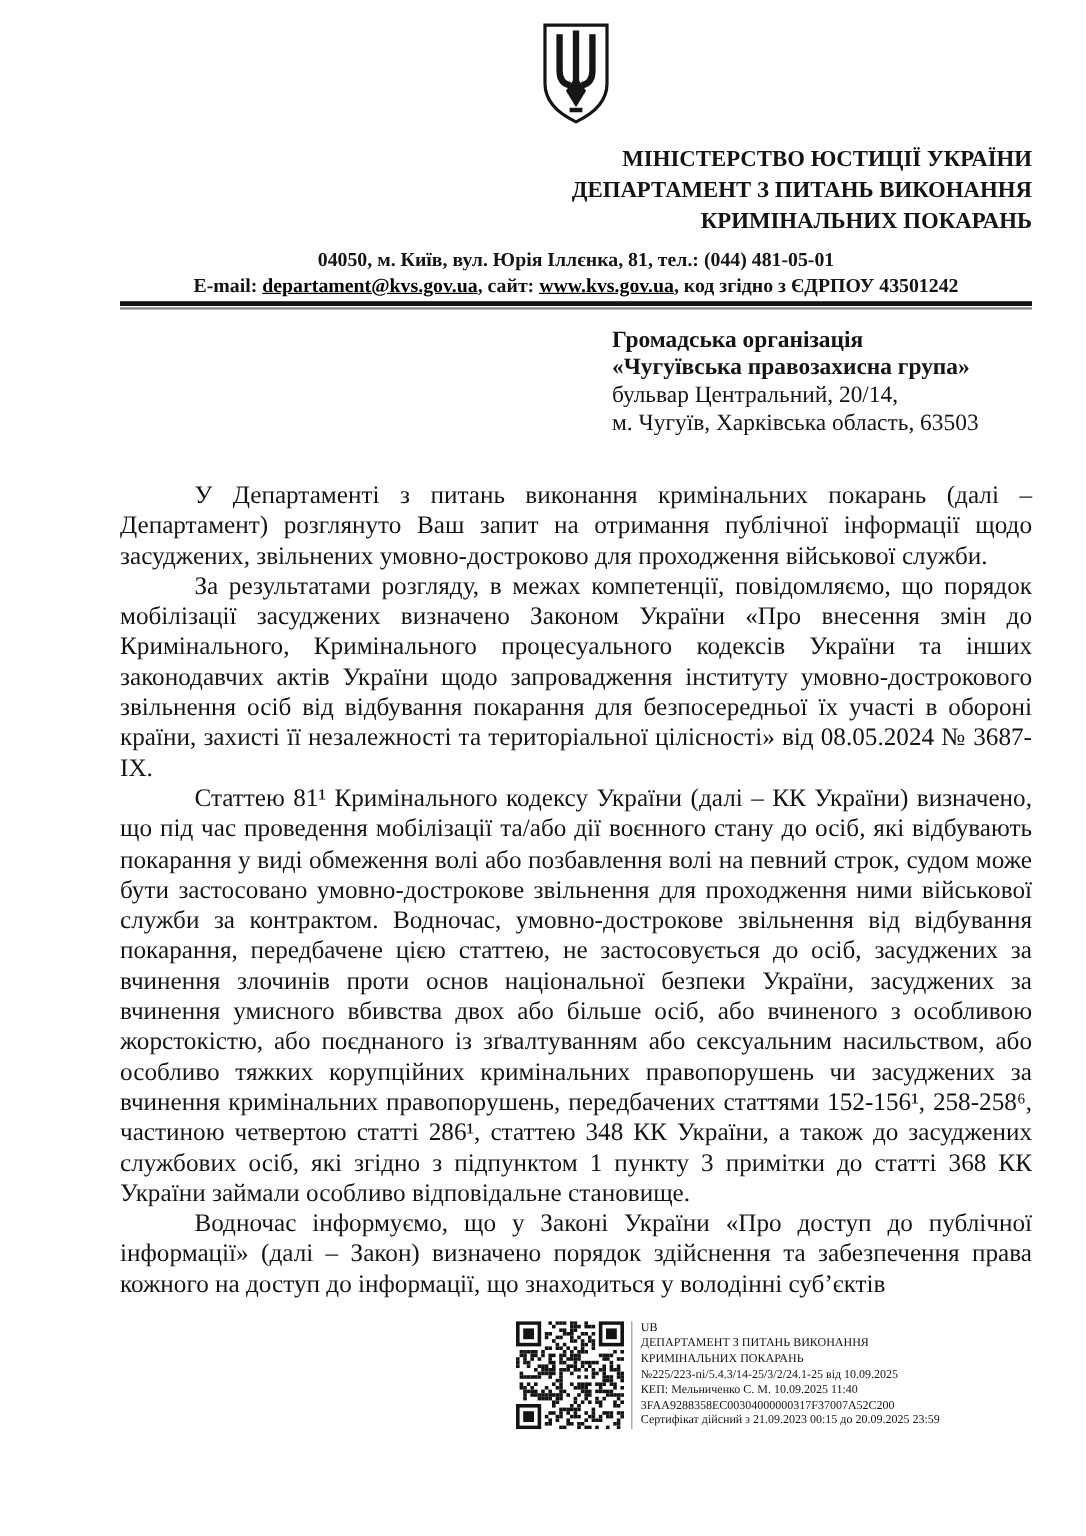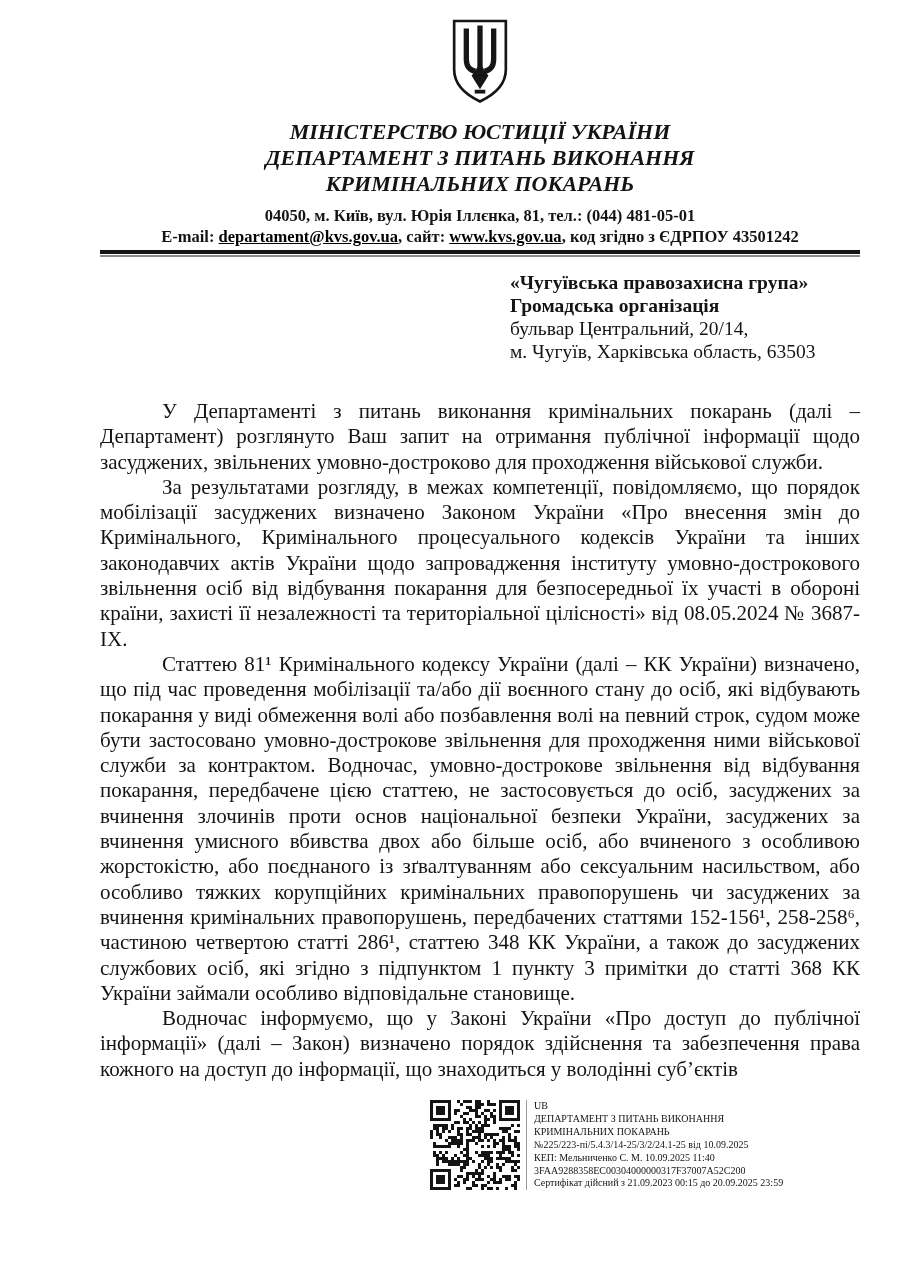--- a/index.html
+++ b/index.html
@@ -5,21 +5,21 @@
   html,body{margin:0;padding:0;background:#e8e8e8;}
   .page{
     width:905px;height:1280px;box-sizing:border-box;
     margin:0 auto;background:#ffffff;color:#141414;
     padding:16px 45px 0 100px;
     font-family:"Liberation Serif", serif;
     position:relative;overflow:hidden;
   }
   
   .emblem-wrap{text-align:center;}
-  .org-title{text-align:center;font-weight:bold;font-size:22px;line-height:26px;margin-top:7px;font-style:italic;}
+  .org-title{text-align:right;font-weight:bold;font-size:19px;line-height:26px;margin-top:7px;}
   .contact{text-align:center;font-size:16.5px;line-height:21px;margin-top:8px;font-weight:bold;}
   a{color:#000000;text-decoration:underline;cursor:pointer;}
   .rule{margin-top:3px;}
   .rule-top{height:4px;background:#141414;}
   .rule-bot{height:2px;background:#8a8a8a;margin-top:1px;}
   
   .ref-row{position:relative;margin-top:9px;font-size:19px;height:26px;white-space:nowrap;}
   .ref-right{position:absolute;left:410px;top:0;}
   
   .recipient{margin-left:410px;margin-top:14px;font-size:19.5px;line-height:23px;}
@@ -62,22 +62,22 @@
     <div><span>E-mail: </span><a>departament@kvs.gov.ua</a><span>, сайт: </span><a>www.kvs.gov.ua</a><span>, код згідно з ЄДРПОУ 43501242</span></div>
   </div>
 
   <div class="rule">
     <div class="rule-top"></div>
     <div class="rule-bot"></div>
   </div>
 
 
   <div class="recipient">
+    <div class="b">Громадська організація</div>
     <div class="b">«Чугуївська правозахисна група»</div>
-    <div class="b">Громадська організація</div>
     <div>бульвар Центральний, 20/14,</div>
     <div>м. Чугуїв, Харківська область, 63503</div>
   </div>
 
   <div class="body-text">
     <p>У Департаменті з питань виконання кримінальних покарань (далі – Департамент) розглянуто Ваш запит на отримання публічної інформації щодо засуджених, звільнених умовно-достроково для проходження військової служби.</p>
     <p>За результатами розгляду, в межах компетенції, повідомляємо, що порядок мобілізації засуджених визначено Законом України «Про внесення змін до Кримінального, Кримінального процесуального кодексів України та інших законодавчих актів України щодо запровадження інституту умовно-дострокового звільнення осіб від відбування покарання для безпосередньої їх участі в обороні країни, захисті її незалежності та територіальної цілісності» від 08.05.2024 № 3687-IX.</p>
     <p>Статтею 81¹ Кримінального кодексу України (далі – КК України) визначено, що під час проведення мобілізації та/або дії воєнного стану до осіб, які відбувають покарання у виді обмеження волі або позбавлення волі на певний строк, судом може бути застосовано умовно-дострокове звільнення для проходження ними військової служби за контрактом. Водночас, умовно-дострокове звільнення від відбування покарання, передбачене цією статтею, не застосовується до осіб, засуджених за вчинення злочинів проти основ національної безпеки України, засуджених за вчинення умисного вбивства двох або більше осіб, або вчиненого з особливою жорстокістю, або поєднаного із зґвалтуванням або сексуальним насильством, або особливо тяжких корупційних кримінальних правопорушень чи засуджених за вчинення кримінальних правопорушень, передбачених статтями 152-156¹,  258-258⁶, частиною четвертою статті 286¹, статтею 348 КК України, а також до засуджених службових осіб, які згідно з підпунктом 1 пункту 3 примітки до статті 368 КК України займали особливо відповідальне становище.</p>
     <p>Водночас інформуємо, що у Законі України «Про доступ до публічної інформації» (далі – Закон) визначено порядок здійснення та забезпечення права кожного на доступ до інформації, що знаходиться у володінні суб’єктів</p>
   </div>

